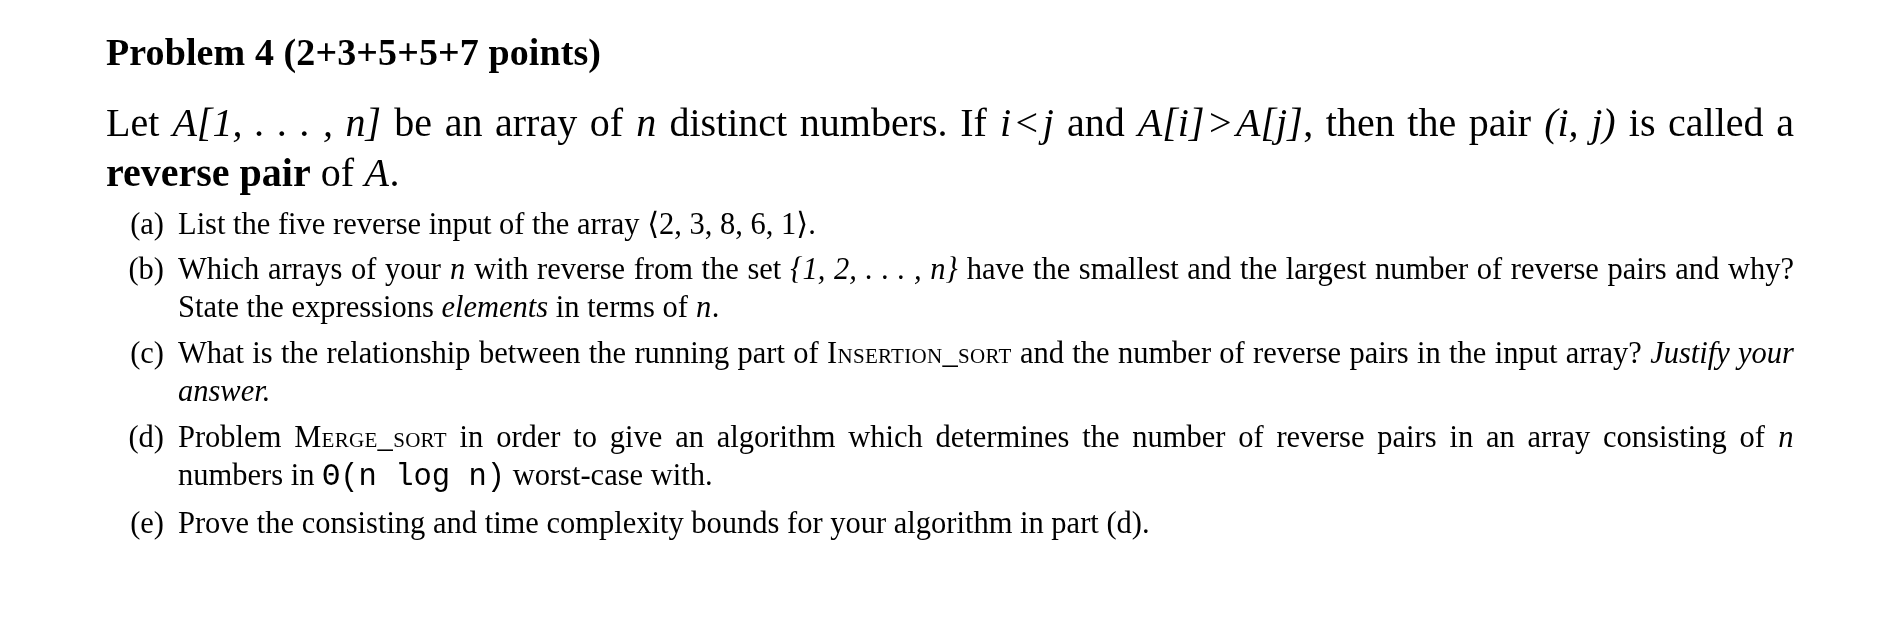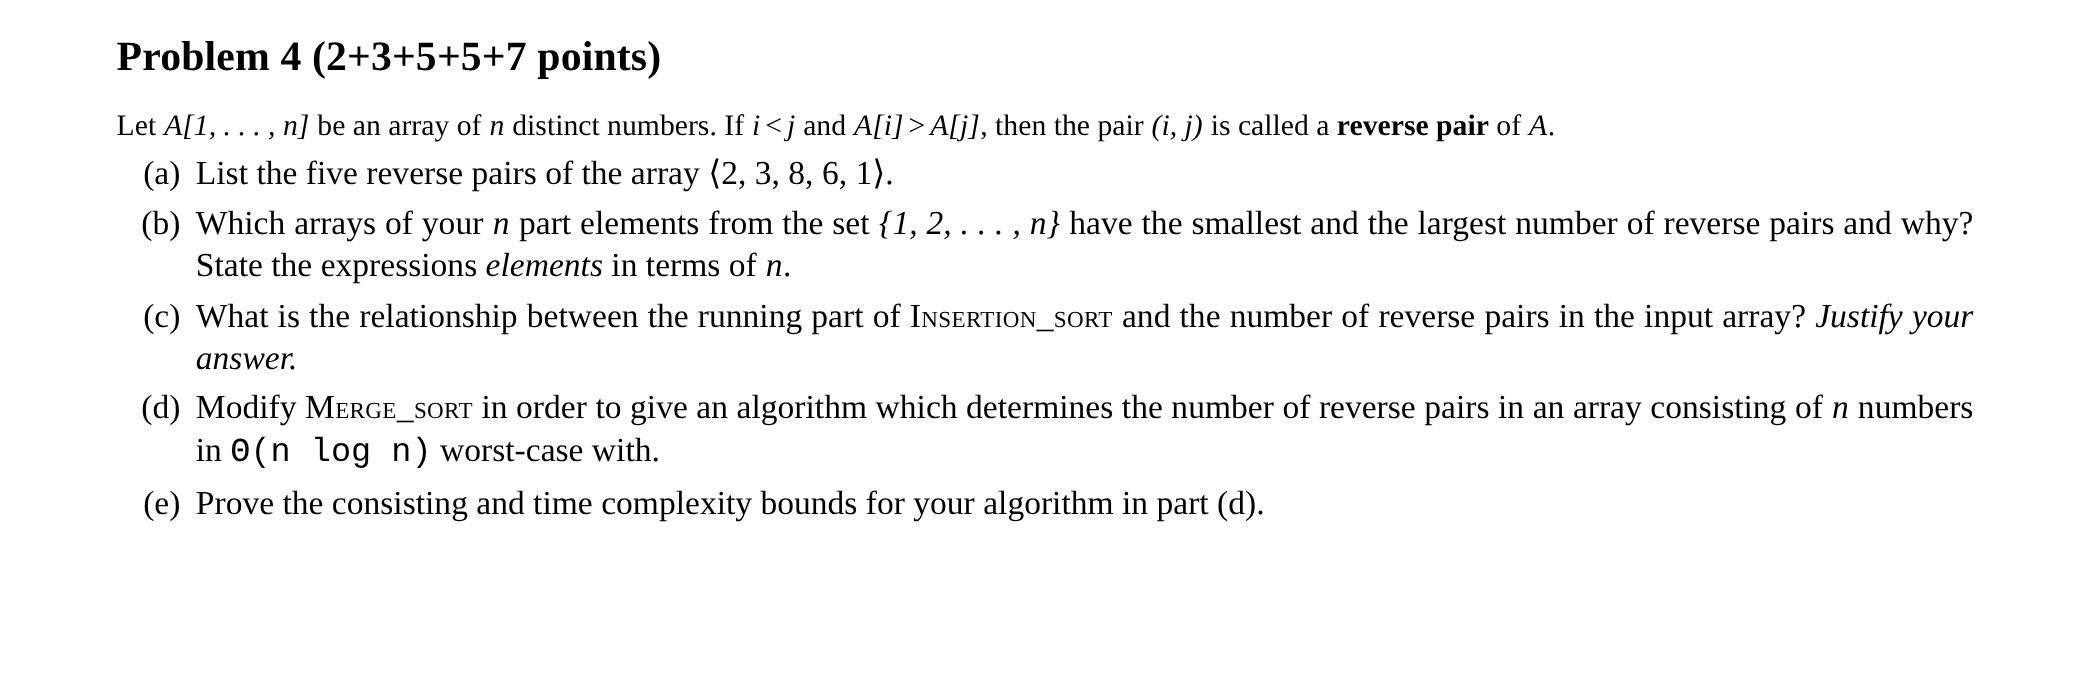--- a/index.html
+++ b/index.html
@@ -22,21 +22,21 @@
     padding: 30px 100px 0 106px;
   }
   .problem-title {
     font-size: 38px;
     font-weight: bold;
     letter-spacing: 0.1px;
     margin: 0 0 22px 0;
     line-height: 1.2;
   }
   .intro {
-    font-size: 27px;
+    font-size: 40px;
     line-height: 1.25;
     margin: 0 0 6px 0;
     text-align: justify;
     text-justify: inter-word;
   }
   .items {
     margin: 0;
     padding: 0;
     list-style: none;
   }
@@ -93,36 +93,36 @@
 <div class="page">
 
   <h1 class="problem-title">Problem 4 (2+3+5+5+7 points)</h1>
 
   <p class="intro"><span>Let </span><span class="mv nowrap">A[1, . . . , n]</span><span> be an array of </span><span class="mv">n</span><span> distinct numbers. If </span><span class="mv">i</span><span class="mrel">&lt;</span><span class="mv">j</span><span> and </span><span class="mv nowrap">A[i]</span><span class="mrel">&gt;</span><span class="mv nowrap">A[j]</span><span>, then the pair </span><span class="mv nowrap">(i, j)</span><span> is called a </span><span class="bold">reverse pair</span><span> of </span><span class="mv">A</span><span>.</span></p>
 
   <ol class="items">
 
     <li class="item">
       <span class="item-label">(a)</span>
-      <span class="item-body"><span>List the five reverse pairs of the array </span><span class="nowrap">⟨2, 3, 8, 6, 1⟩</span><span>.</span></span>
+      <span class="item-body"><span>List the five reverse input of the array </span><span class="nowrap">⟨2, 3, 8, 6, 1⟩</span><span>.</span></span>
     </li>
 
     <li class="item">
       <span class="item-label">(b)</span>
-      <span class="item-body"><span>Which arrays of your </span><span class="mv">n</span><span> part elements from the set </span><span class="mv nowrap">{1, 2, . . . , n}</span><span> have the smallest and the largest number of reverse pairs and why? State the expressions </span><span class="ital">elements</span><span> in terms of </span><span class="mv">n</span><span>.</span></span>
+      <span class="item-body"><span>Which arrays of your </span><span class="mv">n</span><span> with reverse from the set </span><span class="mv nowrap">{1, 2, . . . , n}</span><span> have the smallest and the largest number of reverse pairs and why? State the expressions </span><span class="ital">elements</span><span> in terms of </span><span class="mv">n</span><span>.</span></span>
     </li>
 
     <li class="item">
       <span class="item-label">(c)</span>
       <span class="item-body"><span>What is the relationship between the running part of </span><span class="sc nowrap">Insertion_sort</span><span> and the number of reverse pairs in the input array? </span><span class="ital">Justify your answer.</span></span>
     </li>
 
     <li class="item">
       <span class="item-label">(d)</span>
-      <span class="item-body"><span>Modify </span><span class="sc nowrap">Merge_sort</span><span> in order to give an algorithm which determines the number of reverse pairs in an array consisting of </span><span class="mv">n</span><span> numbers in </span><span class="theta nowrap">Θ(n log n)</span><span> worst-case with.</span></span>
+      <span class="item-body"><span>Problem </span><span class="sc nowrap">Merge_sort</span><span> in order to give an algorithm which determines the number of reverse pairs in an array consisting of </span><span class="mv">n</span><span> numbers in </span><span class="theta nowrap">Θ(n log n)</span><span> worst-case with.</span></span>
     </li>
 
     <li class="item">
       <span class="item-label">(e)</span>
       <span class="item-body">Prove the consisting and time complexity bounds for your algorithm in part (d).</span>
     </li>
 
   </ol>
 </div>
 

